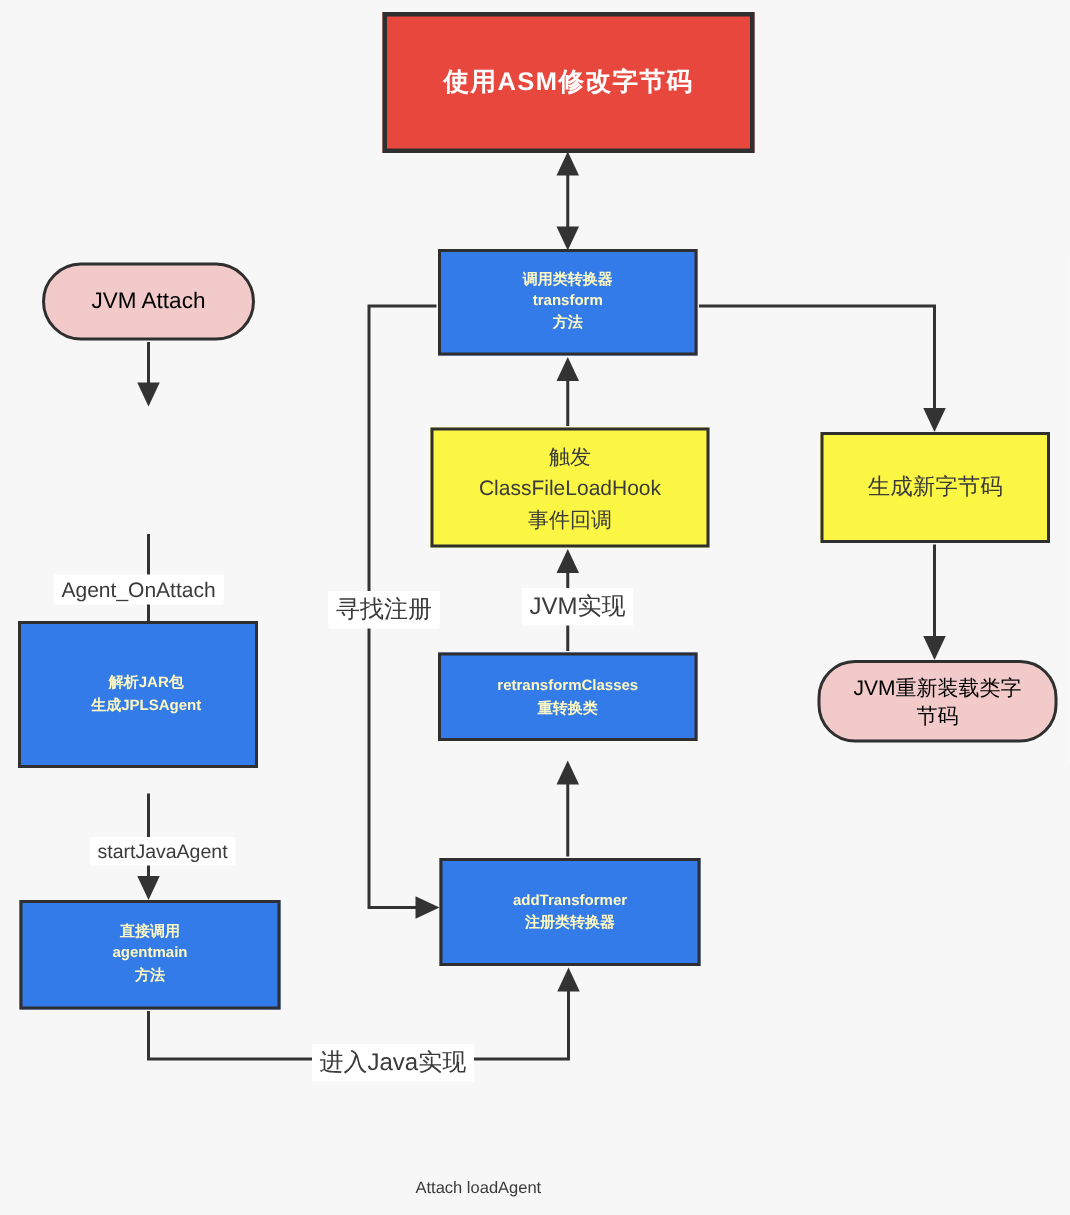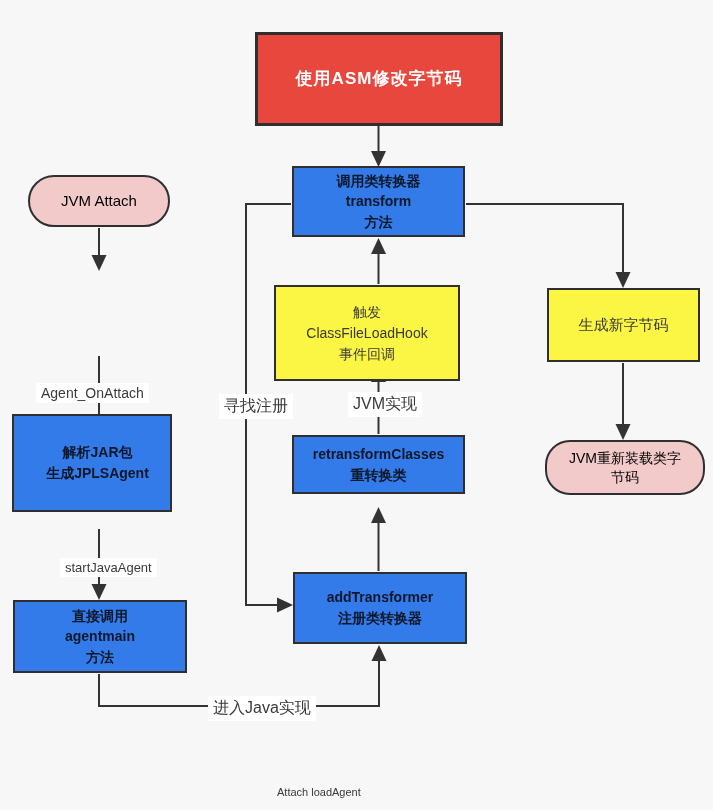--- a/index.html
+++ b/index.html
@@ -19,23 +19,23 @@
     box-sizing:border-box;
     z-index:1;
     line-height:1.5;
   }
   .rect-red {
     background:#e8473d; color:#ffffff;
     border:3px solid #2f2f2f;
     font-size:17px; font-weight:bold; letter-spacing:1px;
   }
   .rect-blue {
-    background:#337be8; color:#0f172a;
+    background:#337be8; color:#fef9c3;
     border:2.5px solid #2f2f2f;
-    font-size:14px; font-weight:bold;
+    font-size:10px; font-weight:bold;
   }
   .rect-yellow {
     background:#fbf643; color:#3a3a3a;
     border:2.5px solid #2f2f2f;
     font-size:14px; font-weight:500;
   }
   .pill-pink {
     background:#f3caca; color:#000000;
     border:2.5px solid #2f2f2f;
     font-size:15px;
@@ -113,27 +113,27 @@
       <line x1="99" y1="529" x2="99" y2="587"></line>
       <polygon points="99,600 91.5,584 106.5,584" stroke="none"></polygon>
     </g>
 
     <g>
       <polyline points="99,674 99,706 379,706 379,659" fill="none"></polyline>
       <polygon points="379,645 371.5,661 386.5,661" stroke="none"></polygon>
     </g>
   </svg>
 
-  <div class="node rect-red" style="left:255px; top:8px; width:248px; height:94px;margin-top:24px;">使用ASM修改字节码</div>
+  <div class="node rect-red" style="left:255px; top:8px; width:248px; height:94px;">使用ASM修改字节码</div>
 
   <div class="node rect-blue" style="left:292px; top:166px; width:173px; height:71px; line-height:1.45;">调用类转换器
 transform
 方法</div>
 
-  <div class="node rect-yellow" style="left:274px; top:285px; width:186px; height:96px; line-height:1.5;">触发
+  <div class="node rect-yellow" style="left:287px; top:285px; width:186px; height:80px; line-height:1.5;">触发
 ClassFileLoadHook
 事件回调</div>
 
   <div class="node rect-blue" style="left:292px; top:435px; width:173px; height:59px;">retransformClasses
 重转换类</div>
 
   <div class="node rect-blue" style="left:293px; top:572px; width:174px; height:72px;">addTransformer
 注册类转换器</div>
 
   <div class="node pill-pink" style="left:28px; top:175px; width:142px; height:52px; border-radius:26px;">JVM Attach</div>

